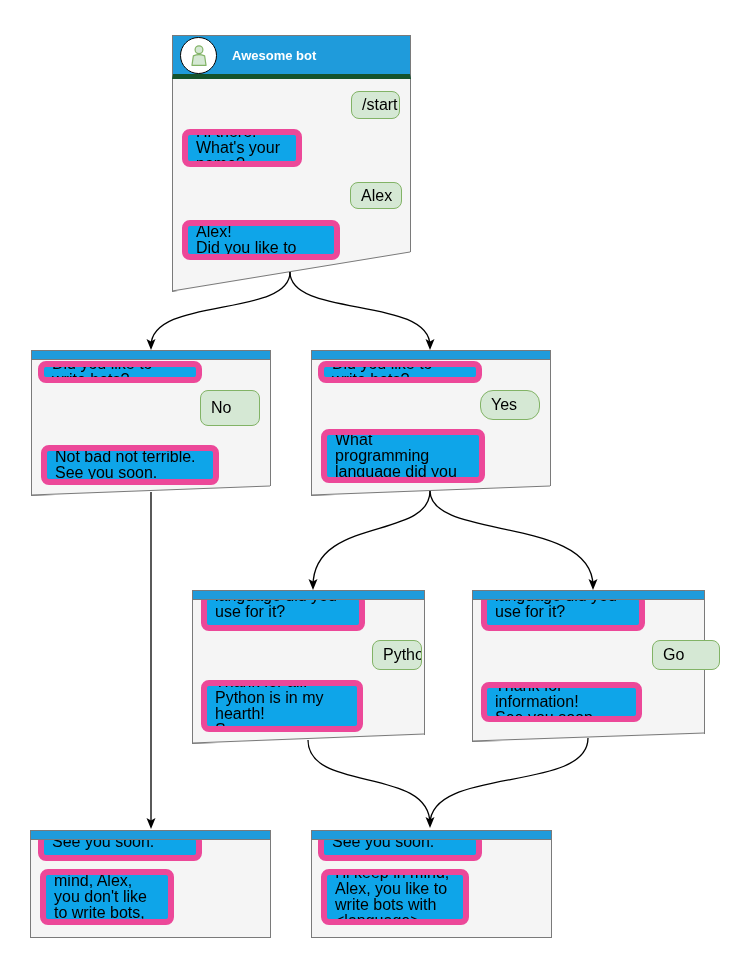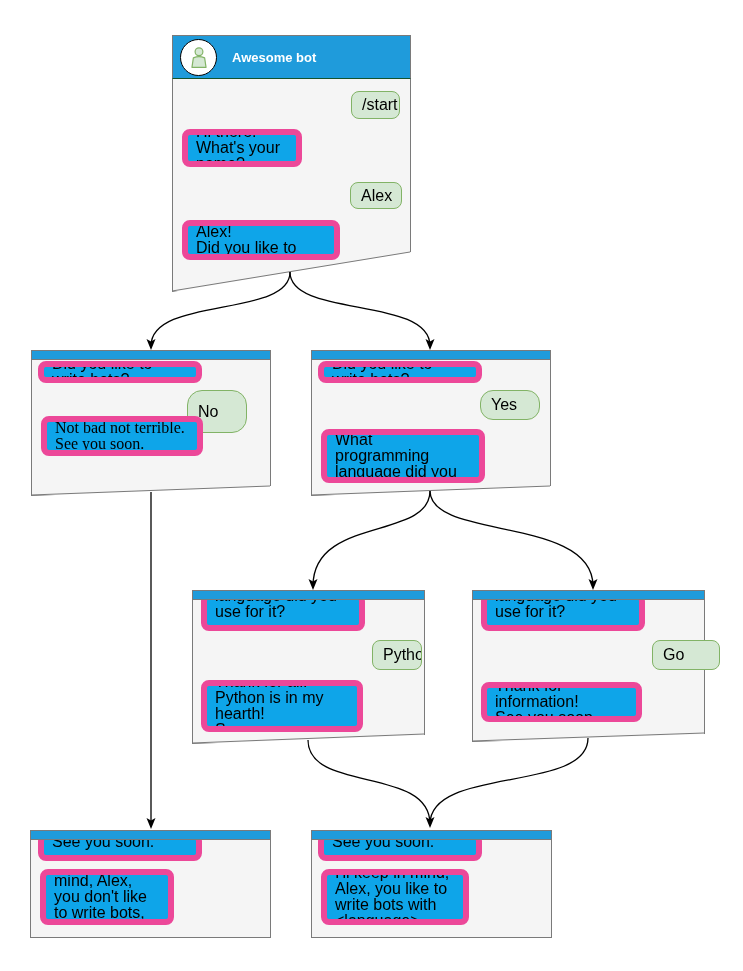--- a/index.html
+++ b/index.html
@@ -20,21 +20,21 @@
   }
   .titlebar {
     position: absolute;
     background: #1f9bdb;
     border: 1px solid #7a7a7a;
     box-sizing: border-box;
     z-index: 3;
     display: flex;
     align-items: center;
   }
-  .titlebar.main { border-bottom: 1px solid #14532d; }
+  .titlebar.main { border-bottom: 5px solid #14532d; }
   .avatar {
     width: 37px; height: 37px;
     border-radius: 50%;
     background: #ffffff;
     border: 1.5px solid #000000;
     margin-left: 7px;
     display: flex; align-items: center; justify-content: center;
     box-sizing: border-box;
     flex: 0 0 auto;
   }
@@ -111,22 +111,22 @@
   <div class="titlebar" style="left:311px; top:830px; width:241px; height:10px;"></div>
 
   <div class="msg user" style="left:351px; top:91px; width:49px; height:28px;">/start</div>
   <div class="msg bot" style="left:182px; top:129px; width:120px; height:38px;">Hi there!
 What's your name?</div>
   <div class="msg user" style="left:350px; top:182px; width:52px; height:27px;">Alex</div>
   <div class="msg bot" style="left:182px; top:220px; width:158px; height:40px;">Nice to meet you, Alex!
 Did you like to write bots?</div>
 
   <div class="msg bot" style="left:38px; top:361px; width:164px; height:22px;">Did you like to write bots?</div>
-  <div class="msg user" style="left:187px; top:390px; width:60px; height:43px;border-radius:15px;">No</div>
-  <div class="msg bot" style="left:41px; top:416px; width:162px; height:40px;font-family:Liberation Serif, serif;">Not bad not terrible.
+  <div class="msg user" style="left:200px; top:390px; width:60px; height:36px;">No</div>
+  <div class="msg bot" style="left:41px; top:445px; width:178px; height:40px;">Not bad not terrible.
 See you soon.</div>
 
   <div class="msg bot" style="left:318px; top:361px; width:164px; height:22px;">Did you like to write bots?</div>
   <div class="msg user" style="left:480px; top:390px; width:60px; height:30px;border-radius:13px;">Yes</div>
   <div class="msg bot" style="left:321px; top:429px; width:164px; height:54px;">Cool! I'm too!
 What programming language did you use for it?</div>
 
   <div class="msg bot tuck" style="left:201px; top:593px; width:164px; height:38px;">What programming language did you use for it?</div>
   <div class="msg user" style="left:372px; top:640px; width:50px; height:30px;">Python</div>
   <div class="msg bot" style="left:201px; top:680px; width:162px; height:52px;">Thank for all! Python is in my hearth!

